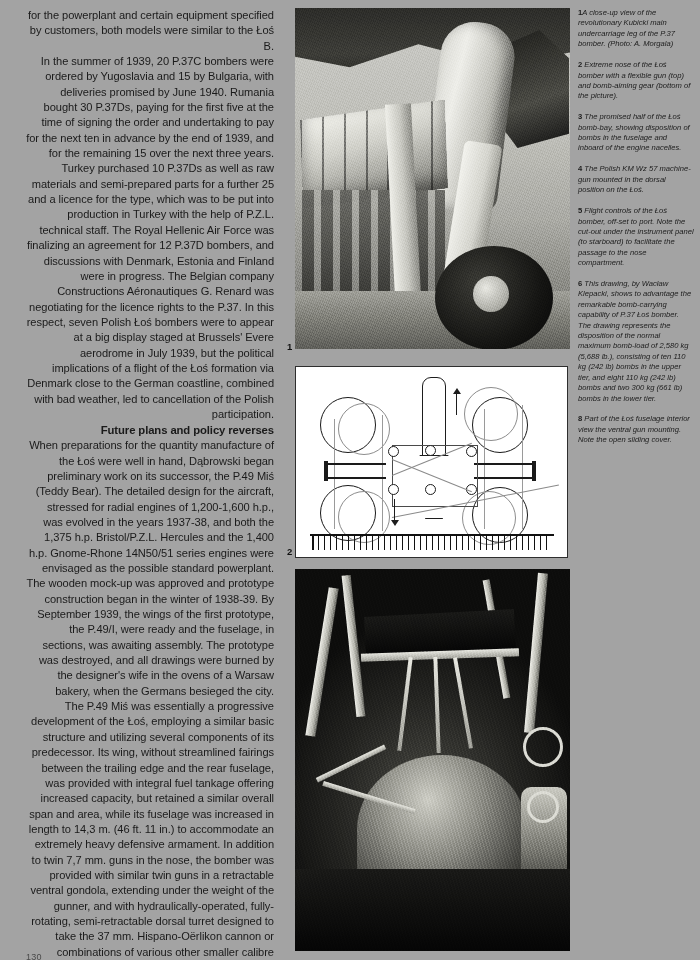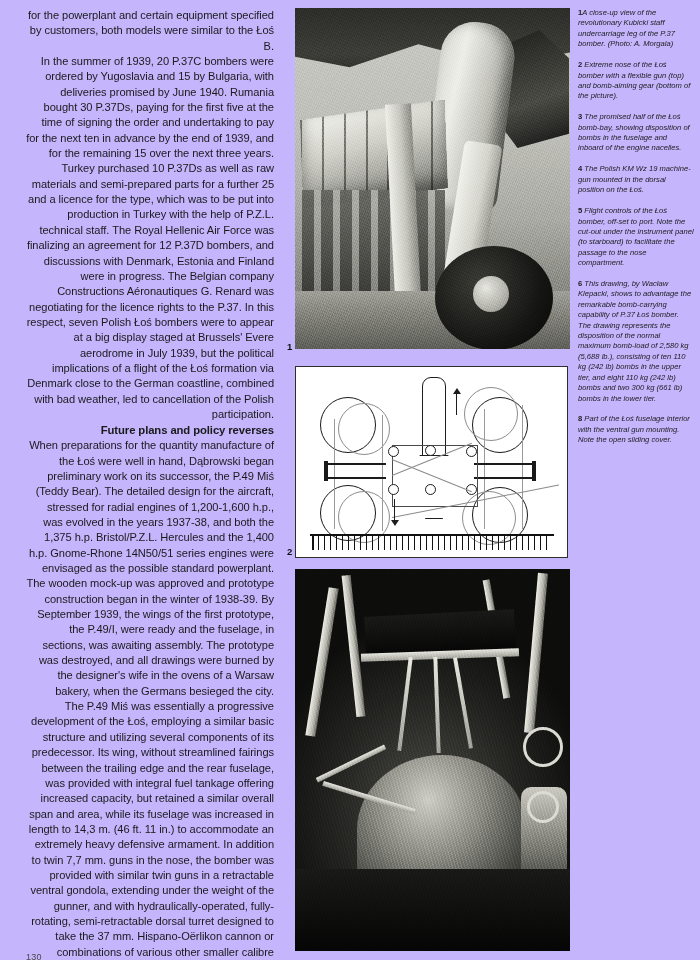--- a/index.html
+++ b/index.html
@@ -7,21 +7,21 @@
     width:700px;height:960px;
     background:#ffffff;
     font-family:"Liberation Sans", sans-serif;
     color:#1d1d1d;
     overflow:hidden;
     position:relative;
   }
   .page{
     position:relative;
     width:700px;height:960px;
-    background:#c4b5fd;
+    background:#a3a3a3;
   }
 
   
   .text-col{
     position:absolute;
     left:26px; top:8px;
     width:248px;
     font-size:11.1px;
     line-height:15.35px;
     text-align:justify;
@@ -353,22 +353,22 @@
         <div class="lt" style="left:18px;top:192px;width:76px;height:5px;transform:rotate(-26deg);"></div>
         <div class="dk" style="left:0px;top:300px;width:275px;height:82px;"></div>
 
         <div class="ph3-grain"></div>
       </div>
     </div>
 
   </div>
 
   <div class="cap-col">
-    <p class="cap"><b>1</b><span>A close-up view of the revolutionary Kubicki staff undercarriage leg of the P.37 bomber. (Photo: A. Morgala)</span></p>
+    <p class="cap"><b>1</b><span>A close-up view of the revolutionary Kubicki main undercarriage leg of the P.37 bomber. (Photo: A. Morgala)</span></p>
     <p class="cap"><b>2</b> <span>Extreme nose of the Łoś bomber with a flexible gun (top) and bomb-aiming gear (bottom of the picture).</span></p>
     <p class="cap"><b>3</b> <span>The promised half of the Łoś bomb-bay, showing disposition of bombs in the fuselage and inboard of the engine nacelles.</span></p>
-    <p class="cap"><b>4</b> <span>The Polish KM Wz 19 machine-gun mounted in the dorsal position on the Łoś.</span></p>
+    <p class="cap"><b>4</b> <span>The Polish KM Wz 57 machine-gun mounted in the dorsal position on the Łoś.</span></p>
     <p class="cap"><b>5</b> <span>Flight controls of the Łoś bomber, off-set to port. Note the cut-out under the instrument panel (to starboard) to facilitate the passage to the nose compartment.</span></p>
     <p class="cap"><b>6</b> <span>This drawing, by Wacław Klepacki, shows to advantage the remarkable bomb-carrying capability of P.37 Łoś bomber. The drawing represents the disposition of the normal maximum bomb-load of 2,580 kg (5,688 lb.), consisting of ten 110 kg (242 lb) bombs in the upper tier, and eight 110 kg (242 lb) bombs and two 300 kg (661 lb) bombs in the lower tier.</span></p>
-    <p class="cap"><b>8</b> <span>Part of the Łoś fuselage interior with the ventral gun mounting. Note the open sliding cover.</span></p>
+    <p class="cap"><b>8</b> <span>Part of the Łoś fuselage interior view the ventral gun mounting. Note the open sliding cover.</span></p>
   </div>
 
 </div>
 
 </body></html>

